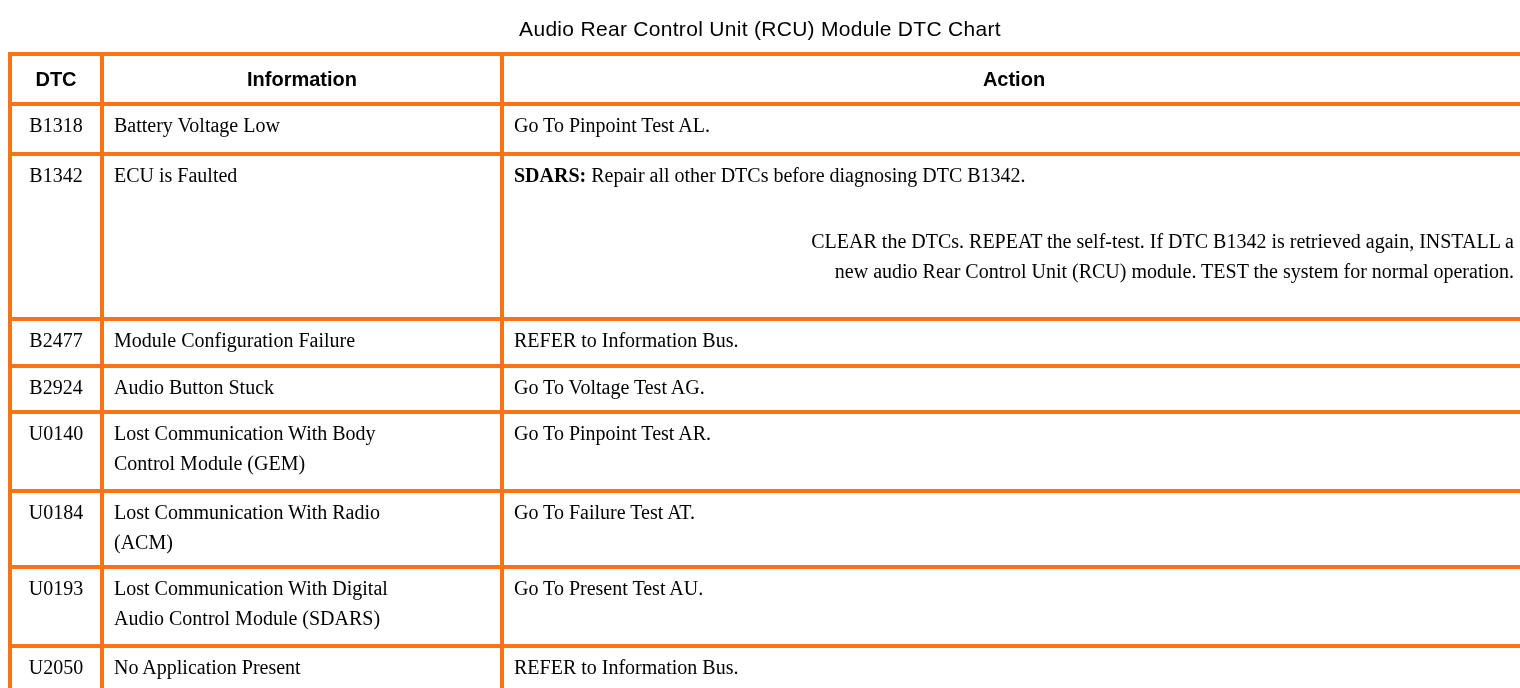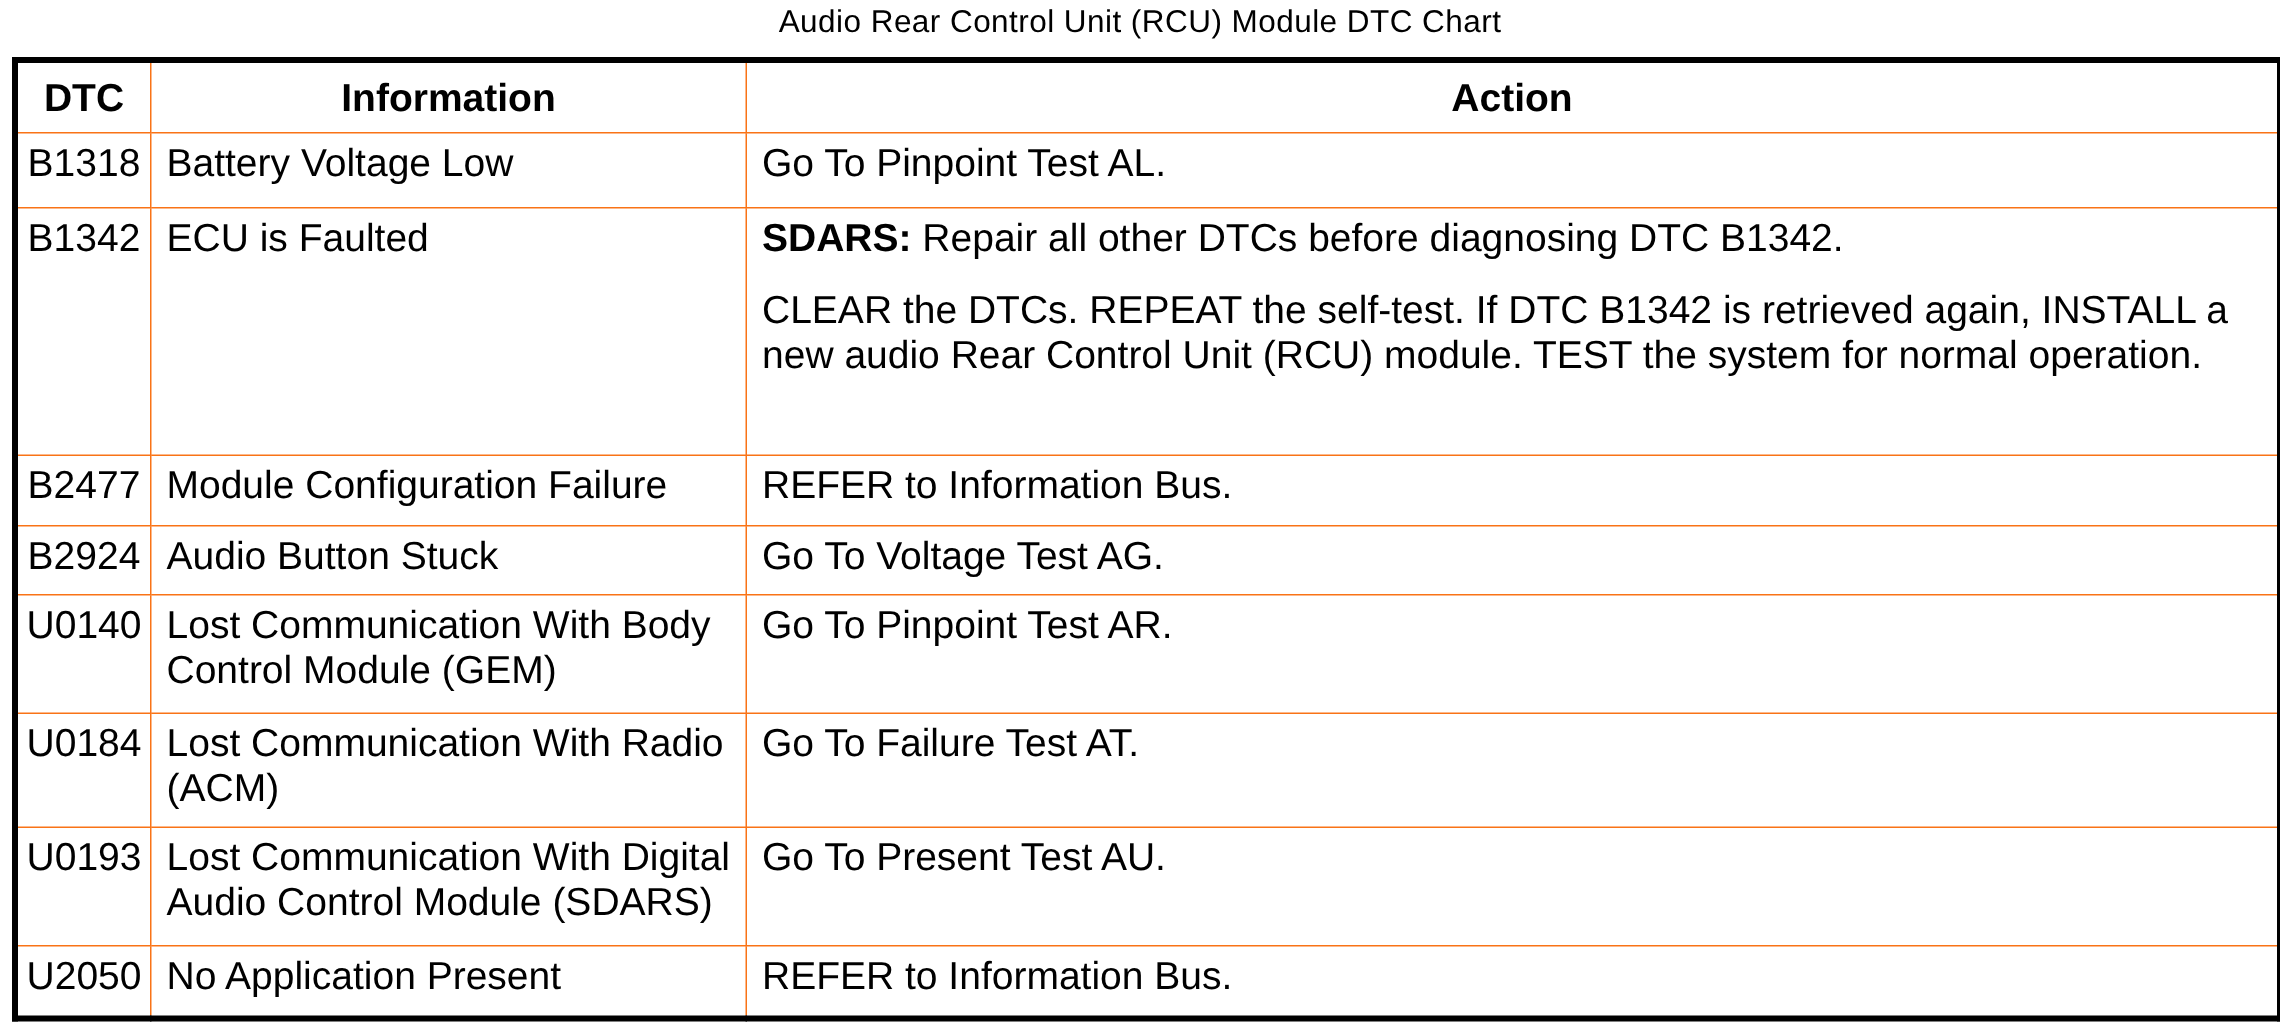--- a/index.html
+++ b/index.html
@@ -14,67 +14,69 @@
     width: 1520px;
     height: 688px;
     background: #ffffff;
     overflow: hidden;
   }
   .doc-title {
     width: 100%;
     text-align: center;
     font-size: 21px;
     letter-spacing: 0.3px;
-    padding-top: 3px;
+    padding-top: 17px;
     color: #000000;
   }
   table.dtc-table {
     border-collapse: collapse;
     table-layout: fixed;
     width: 1504px;
     margin-left: 8px;
     margin-top: 11px;
     border: 4px solid #000000;
   }
   .dtc-table th,
   .dtc-table td {
-    border: 1px solid #f97316;
-    font-size: 26px;
+    border: 4px solid #f97316;
+    font-size: 20px;
     line-height: 30px;
     overflow: hidden;
   }
   .dtc-table th {
     font-weight: bold;
     text-align: center;
     vertical-align: middle;
     height: 46px;
     padding: 0;
   }
   .col-dtc    { width: 88px;  }
   .col-desc   { width: 396px; }
   .col-action { width: 1020px; }
   .dtc-table td {
     vertical-align: top;
     padding: 4px 10px 6px 10px;
+    font-family: Liberation Serif, serif;
   }
   td.cell-dtc {
     text-align: center;
     padding-left: 2px;
     padding-right: 2px;
   }
   td.cell-desc {
     white-space: pre-line;
     margin-left: 40px;
   }
   p.action-par {
     margin: 0;
     white-space: pre-line;
   }
   p.action-par + p.action-par {
-    margin-top: 18px;
+    margin-top: 36px;
+    text-align: right;
   }
 </style>
 </head>
 <body>
 
 <div class="page">
 
   <div class="doc-title">Audio Rear Control Unit (RCU) Module DTC Chart</div>
 
   <table class="dtc-table">

